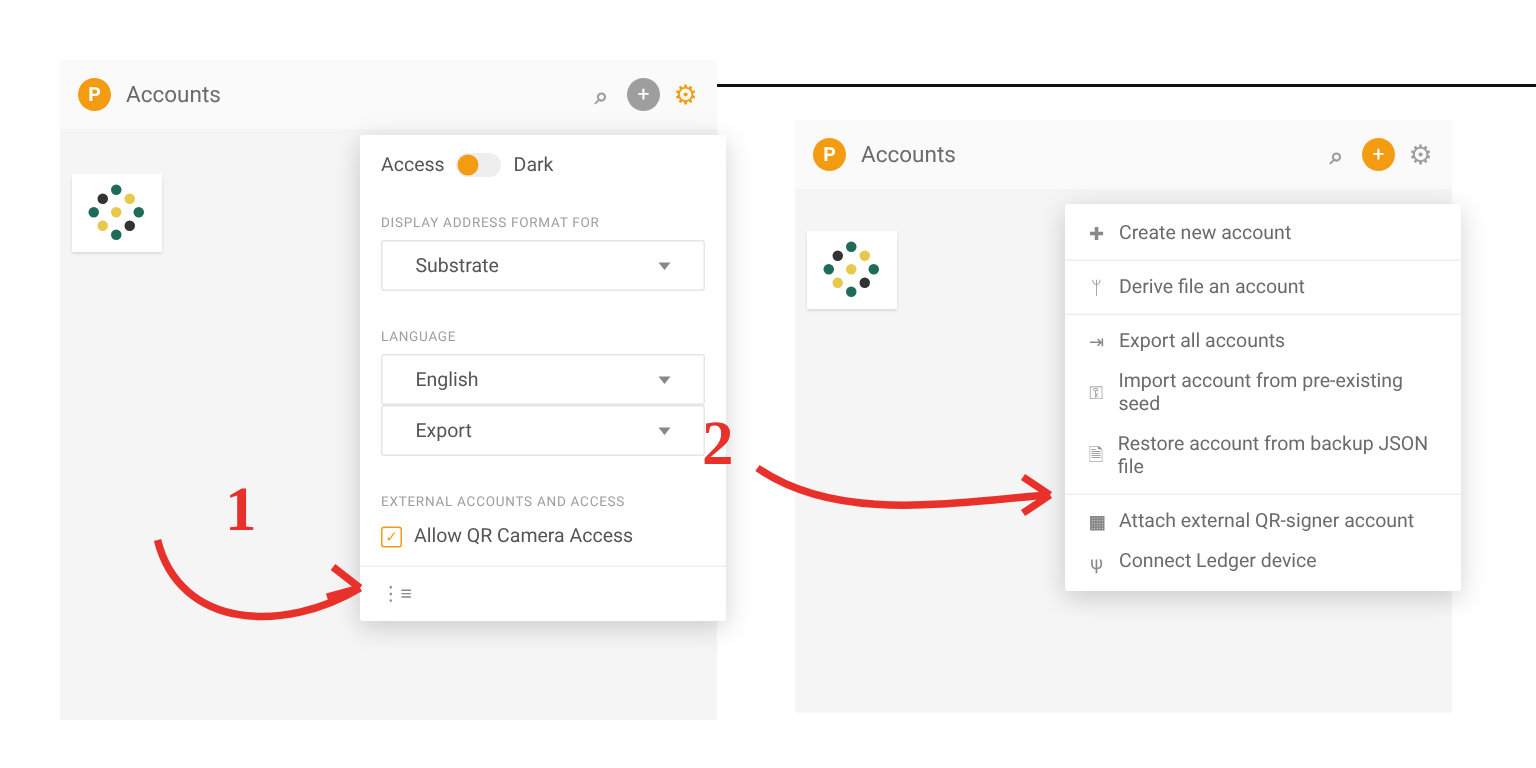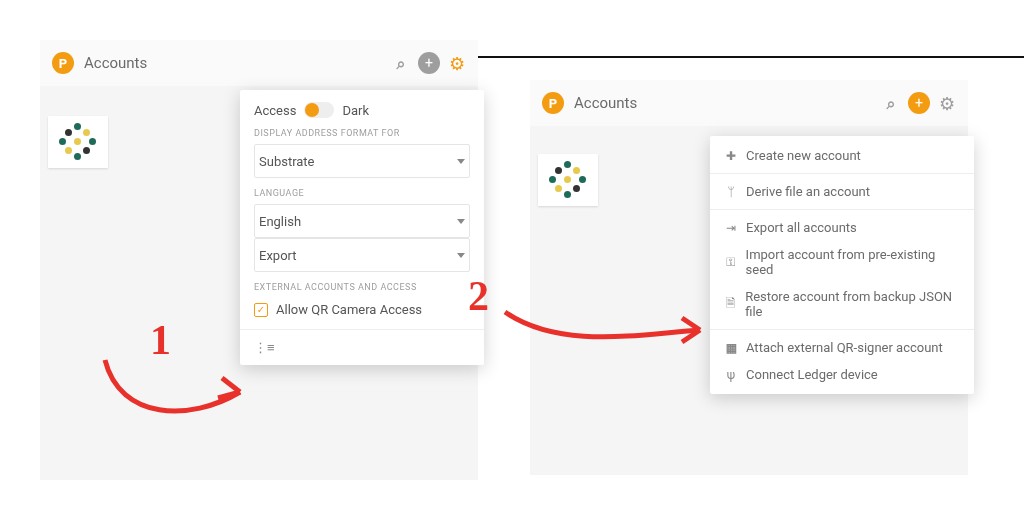--- a/index.html
+++ b/index.html
@@ -19,25 +19,25 @@
   .cogG{color:#9e9e9e;font-size:18px;}
   .search{color:#9e9e9e;font-size:16px;font-weight:700;}
   .tile{position:absolute;width:60px;height:52px;background:#fff;box-shadow:0 1px 2px rgba(0,0,0,.12);display:flex;align-items:center;justify-content:center;}
   #p1 .tile{left:8px;top:76px;}
   #p2 .tile{left:8px;top:74px;}
   .ident-dot{border-radius:50%;position:absolute;width:7px;height:7px;}
   .identicon{width:38px;height:38px;position:relative;}
   .popup{position:absolute;background:#fff;box-shadow:0 4px 18px rgba(0,0,0,.18);border-radius:2px;}
   #pop1{left:200px;top:50px;width:244px;padding:12px 14px 0;}
   #pop2{left:180px;top:56px;width:264px;padding:6px 0;}
-  .lbl{font-size:9px;letter-spacing:.5px;color:#9e9e9e;text-transform:uppercase;margin-top:10px;margin-bottom:6px;}
+  .lbl{font-size:9px;letter-spacing:.5px;color:#9e9e9e;text-transform:uppercase;margin-top:26px;margin-bottom:6px;}
   .themeRow{display:flex;align-items:center;gap:8px;font-size:13px;color:#555;}
   .switch{width:30px;height:16px;border-radius:8px;background:#eee;position:relative;}
   .knob{width:14px;height:14px;border-radius:50%;background:#f39c12;position:absolute;left:1px;top:1px;}
-  .sel{height:34px;border:1px solid #e5e5e5;border-radius:2px;display:flex;align-items:center;justify-content:space-between;padding:0 4px;font-size:13px;color:#555;}
+  .sel{height:34px;border:1px solid #e5e5e5;border-radius:2px;display:flex;align-items:center;justify-content:space-between;padding:0 22px;font-size:13px;color:#555;}
   .caret{border-left:4px solid transparent;border-right:4px solid transparent;border-top:5px solid #888;}
   .chk{display:flex;align-items:center;gap:8px;font-size:13px;color:#555;margin:10px 0 12px;}
   .chkbox{width:14px;height:14px;border:1px solid #f39c12;border-radius:2px;display:flex;align-items:center;justify-content:center;color:#f39c12;font-size:10px;}
   .popft{margin:0 -14px;padding:10px 14px;border-top:1px solid #eee;display:flex;align-items:center;gap:8px;font-size:13px;color:#555;}
   .menu-item{display:flex;align-items:center;gap:8px;padding:6px 14px;font-size:13px;color:#6b6b6b;}
   .menu-item .mi{width:14px;display:flex;justify-content:center;color:#888;font-size:12px;}
   .qr{color:#f39c12;font-weight:700;letter-spacing:-1px;}
   .sep{height:1px;background:#eee;margin:4px 0;}
   .num{position:absolute;color:#E8312B;font-weight:700;font-size:42px;font-family:Georgia,serif;}
   #n1{left:150px;top:316px;}

